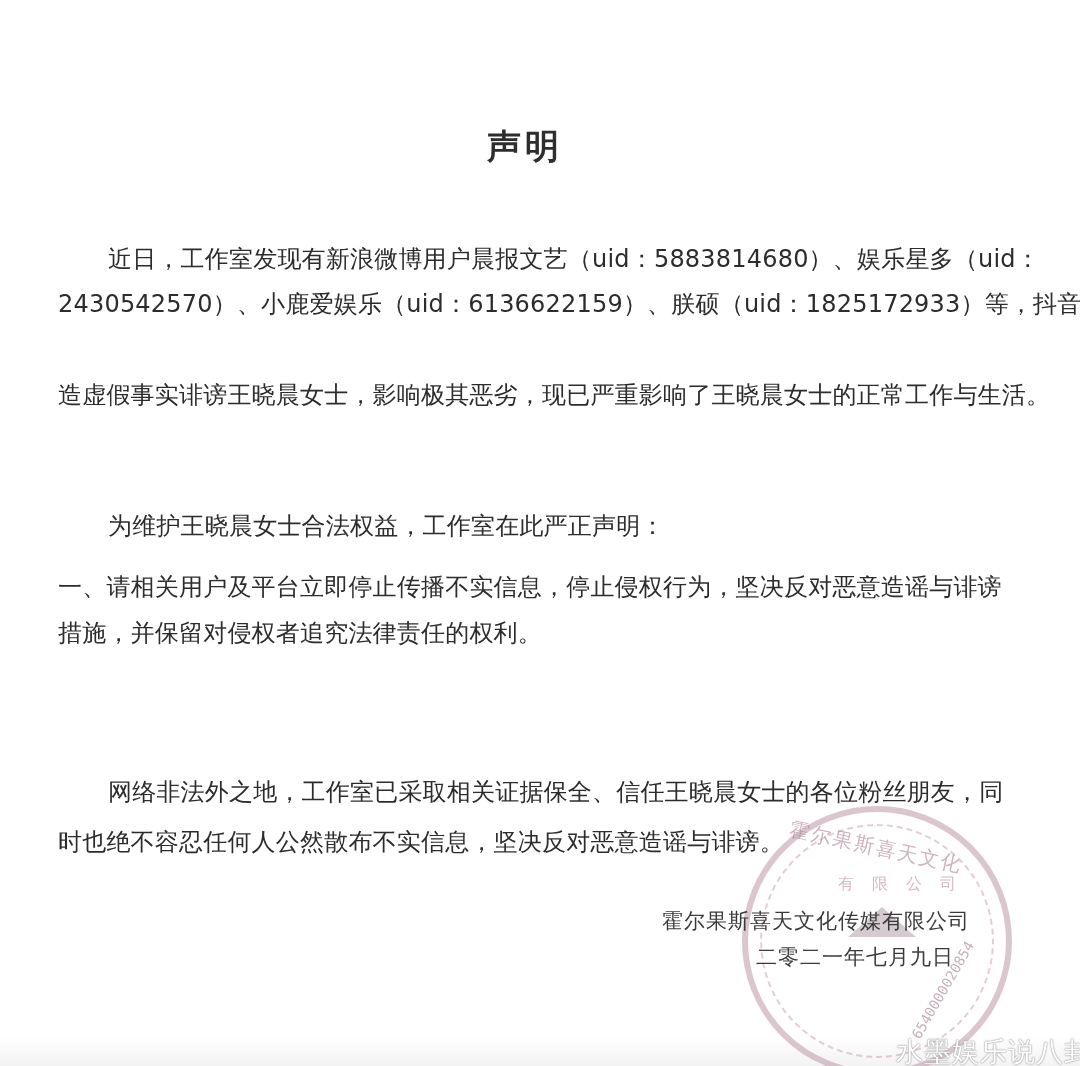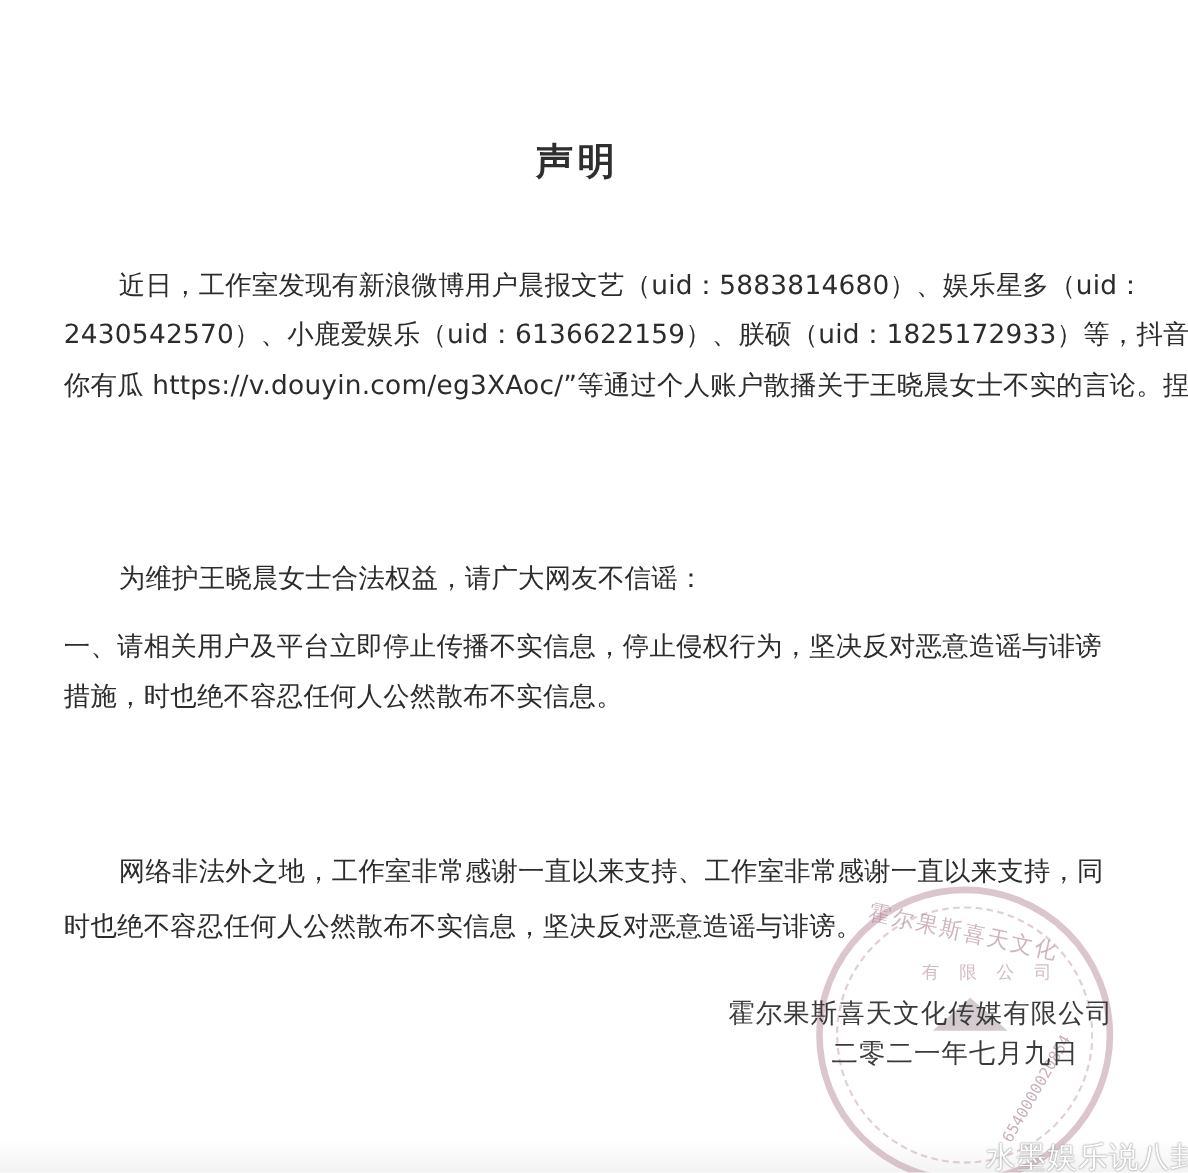--- a/index.html
+++ b/index.html
@@ -17,21 +17,21 @@
     .title {
       position: absolute; left: 0; width: 1050px; top: 108px; text-align: center;
       font-size: 34px; font-weight: bold; letter-spacing: 4px; color: #2e2e2e;
     }
     .line {
       position: absolute; left: 58px; font-size: 24px; line-height: 30px; white-space: nowrap;
       color: #2c2c2c; letter-spacing: 0.2px; text-align: right;
     }
     .indent { left: 108px; }
     .sig {
-      position: absolute; font-size: 24px; line-height: 30px; white-space: nowrap;
+      position: absolute; font-size: 21px; line-height: 30px; white-space: nowrap;
       font-family: "DejaVu Serif", "Liberation Serif", serif; color: #3a3a3a; letter-spacing: 1px;
     }
     .stamp {
       position: absolute; left: 742px; top: 790px; width: 270px; height: 270px;
       border-radius: 50%;
       border: 6px solid rgba(190, 150, 165, 0.55);
       box-sizing: border-box;
     }
     .stamp::before {
       content: ""; position: absolute; left: 12px; top: 12px; right: 12px; bottom: 12px;
@@ -62,27 +62,27 @@
   </style>
 </head>
 <body>
 
 <div class="page">
 
   <div class="title">声明</div>
 
   <div class="line indent" style="top:228px;">近日，工作室发现有新浪微博用户晨报文艺（uid：5883814680）、娱乐星多（uid：</div>
   <div class="line" style="top:273px;">2430542570）、小鹿爱娱乐（uid：6136622159）、朕硕（uid：1825172933）等，抖音用户“与</div>
-  <div class="line" style="top:319px;">你有瓜 https://v.douyin.com/eg3XAoc/”等通过个人账户散播关于王晓晨女士不实的言论。捏</div>
+  <div class="line" style="top:364px;">造虚假事实诽谤王晓晨女士，影响极其恶劣，现已严重影响了王晓晨女士的正常工作与生活。</div>
 
-  <div class="line indent" style="top:495px;">为维护王晓晨女士合法权益，请广大网友不信谣：</div>
+  <div class="line indent" style="top:495px;">为维护王晓晨女士合法权益，工作室在此严正声明：</div>
   <div class="line" style="top:556px;">一、请相关用户及平台立即停止传播不实信息，停止侵权行为，坚决反对恶意造谣与诽谤</div>
-  <div class="line" style="top:602px;">措施，时也绝不容忍任何人公然散布不实信息。</div>
+  <div class="line" style="top:602px;">措施，并保留对侵权者追究法律责任的权利。</div>
 
-  <div class="line indent" style="top:761px;">网络非法外之地，工作室非常感谢一直以来支持、工作室非常感谢一直以来支持，同</div>
+  <div class="line indent" style="top:761px;">网络非法外之地，工作室已采取相关证据保全、信任王晓晨女士的各位粉丝朋友，同</div>
   <div class="line" style="top:811px;">时也绝不容忍任何人公然散布不实信息，坚决反对恶意造谣与诽谤。</div>
 
   <div class="stamp">
     <div class="stamp-top">霍尔果斯喜天文化</div>
     <div class="stamp-mid">有限公司</div>
     <div class="stamp-star"></div>
     <div class="stamp-num">6540000020854</div>
   </div>
 
   <div class="sig" style="left:662px; top:890px;">霍尔果斯喜天文化传媒有限公司</div>

